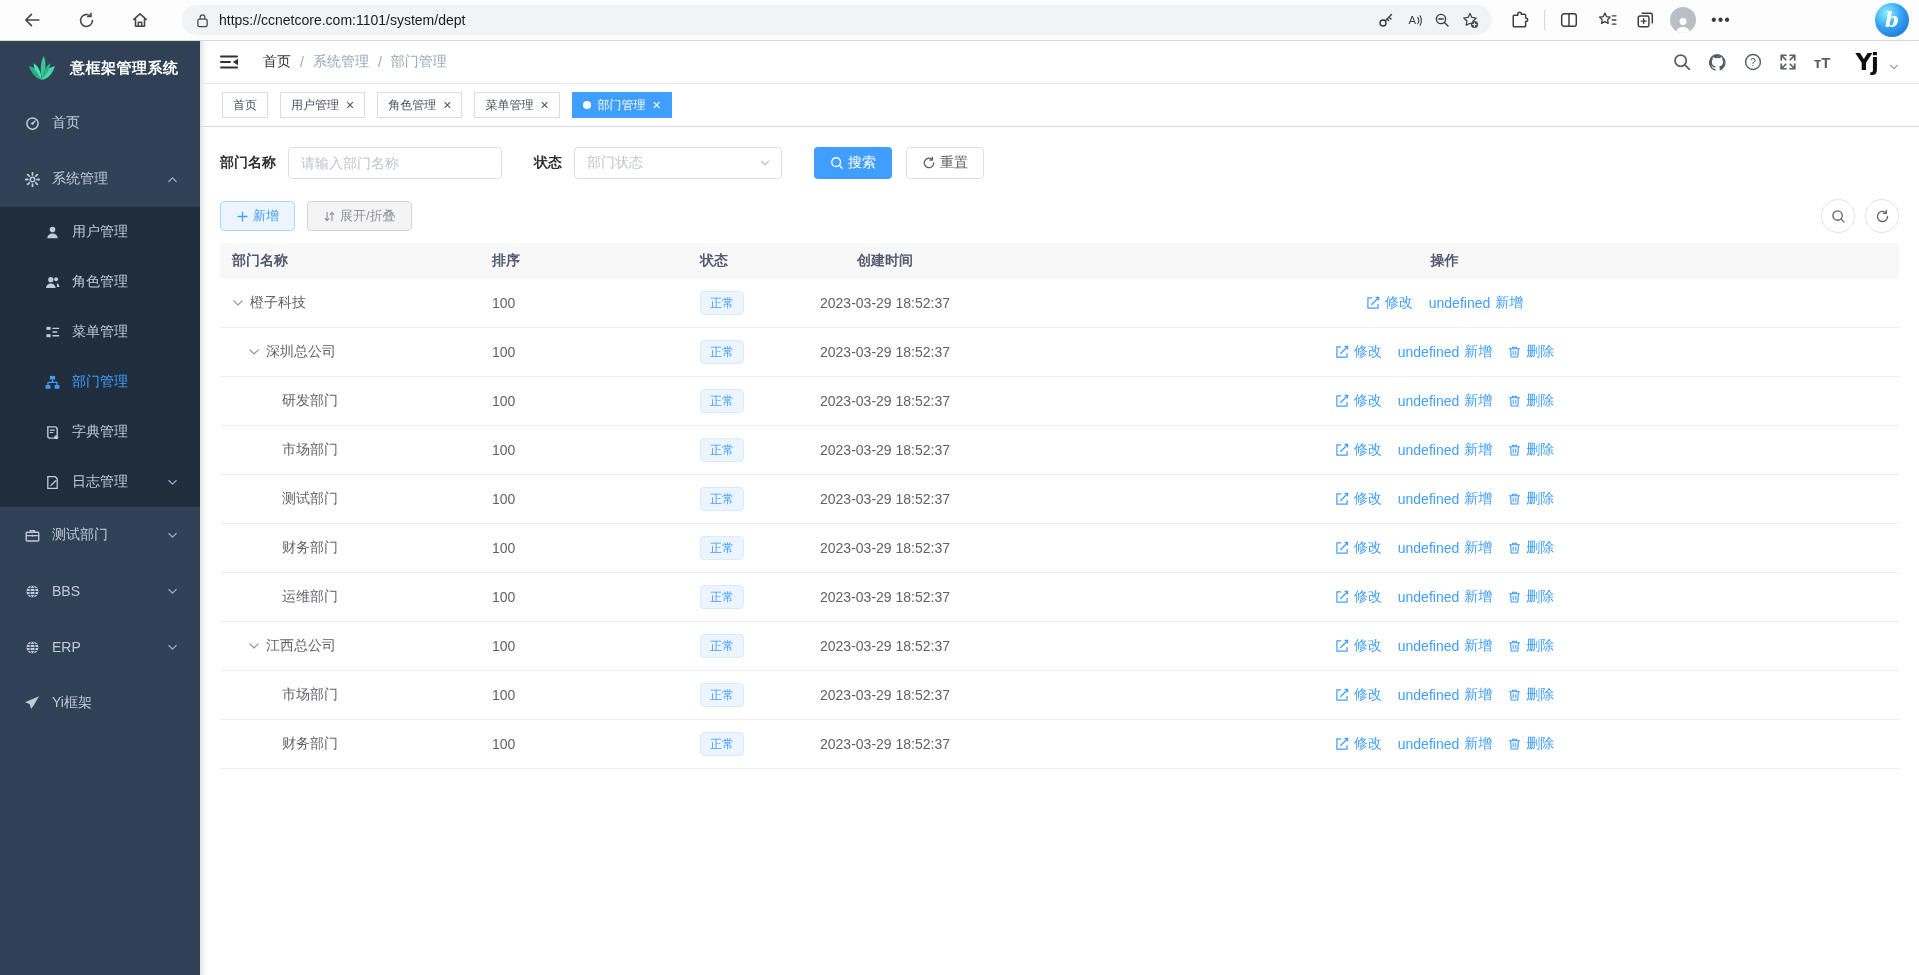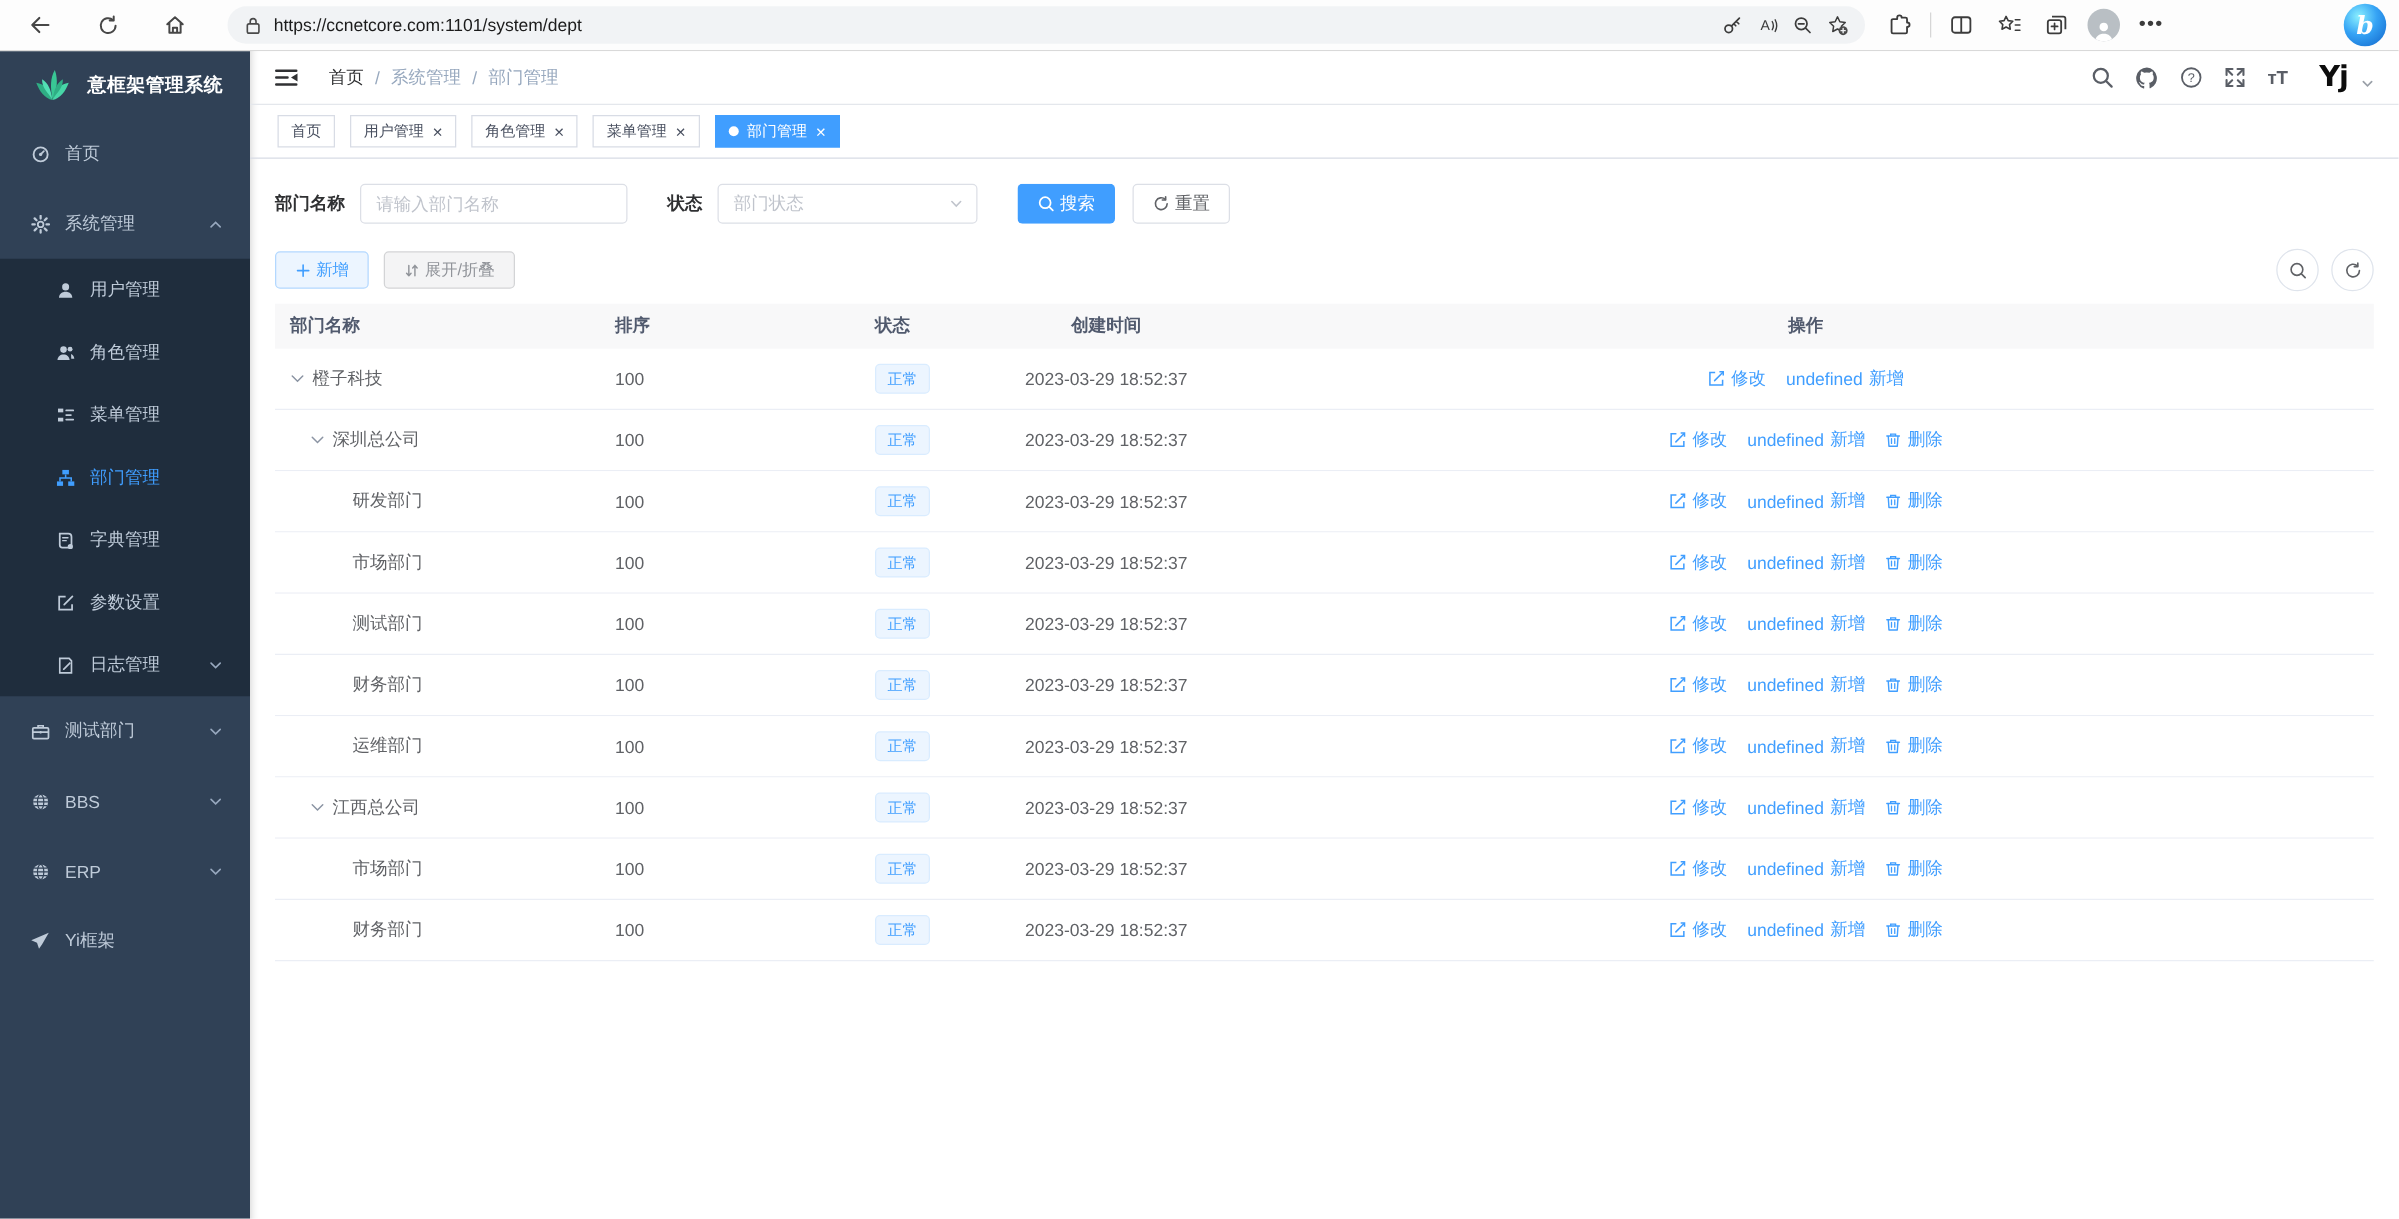--- a/index.html
+++ b/index.html
@@ -304,29 +304,20 @@
                 <path d="M3 2h7.3A2.7 2.7 0 0 1 13 4.7v9.3H5.2A2.2 2.2 0 0 1 3 11.8z" fill="none" stroke="currentColor" stroke-width="1.5"></path>
                 <path d="M5.5 5.5h4.5M5.5 8h3" stroke="currentColor" stroke-width="1.2" stroke-linecap="round"></path>
                 <circle cx="12" cy="13" r="2.2" fill="currentColor"></circle>
               </svg>
             </span>
             <span>字典管理</span>
           </div>
           <div class="menu-item sub">
             <span class="menu-icon">
               <svg width="15" height="15" viewBox="0 0 16 16">
-                <path d="M13.5 9v4.5h-11v-11H8" fill="none" stroke="currentColor" stroke-width="1.5"></path>
-                <path d="M6.8 9.3l7-7" stroke="currentColor" stroke-width="1.5" stroke-linecap="round"></path>
-              </svg>
-            </span>
-            <span>参数设置</span>
-          </div>
-          <div class="menu-item sub">
-            <span class="menu-icon">
-              <svg width="15" height="15" viewBox="0 0 16 16">
                 <path d="M3 1.8h8l2 2.2v10.2H3z" fill="none" stroke="currentColor" stroke-width="1.4"></path>
                 <path d="M6 10.5l5.5-5.5 1 1L7 11.5l-1.5.5z" fill="currentColor"></path>
               </svg>
             </span>
             <span>日志管理</span>
             <span class="menu-chevron">
               <svg width="11" height="11" viewBox="0 0 12 12">
                 <path d="M2 3.8l4 4 4-4" fill="none" stroke="currentColor" stroke-width="1.4" stroke-linecap="round"></path>
               </svg>
             </span>

